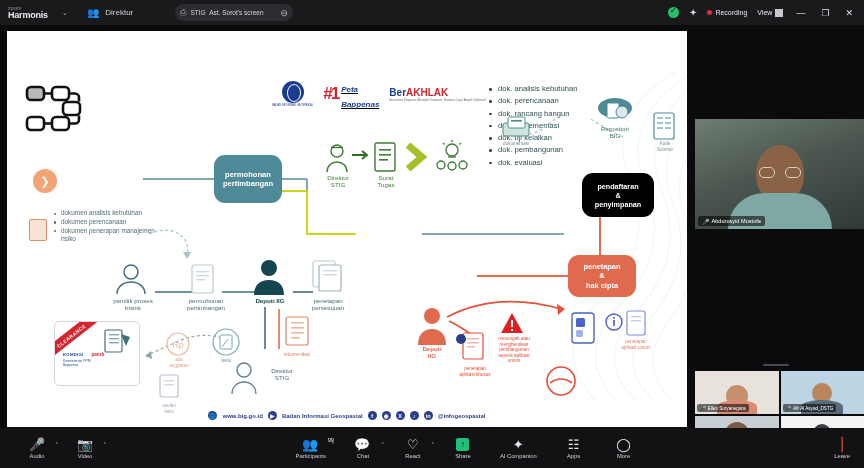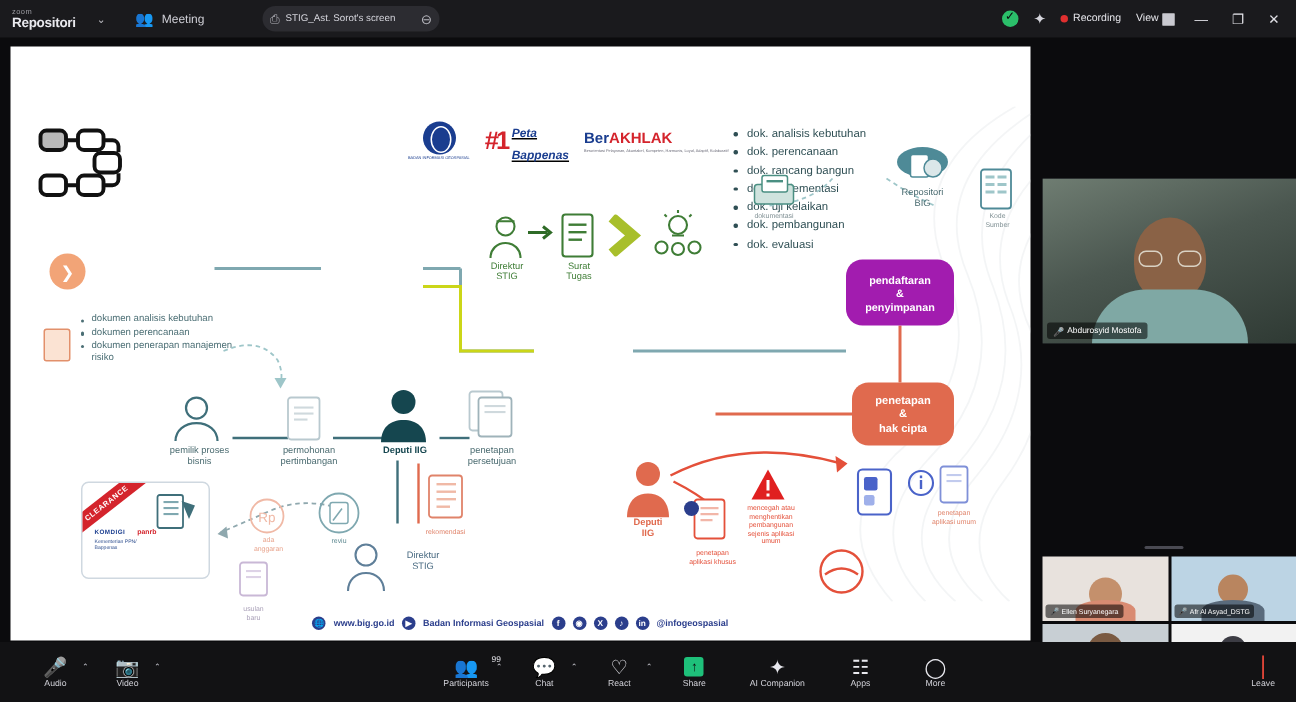--- a/index.html
+++ b/index.html
@@ -73,21 +73,21 @@
   .doclist li::before { content: ""; position: absolute; left: 0; top: 5px; width: 2.6px; height: 2.6px; border-radius: 50%; background: #2f4f54; }
 
   .cap-sm { font-size: 4.6px; color: #7f8f93; text-align: center; line-height: 1.25; }
   .cap-md { font-size: 6.2px; color: #4a6b70; text-align: center; line-height: 1.25; }
 
   .nodebox { position: absolute; border-radius: 11px; display: flex; align-items: center; justify-content: center;
              text-align: center; font-weight: bold; line-height: 1.25; padding: 4px; }
   .n-persiapan { left: 58px; top: 129px; width: 78px; height: 38px; background: #f7c9ad; color: #2f4f54; font-size: 8px; }
   .n-permohonan { left: 207px; top: 124px; width: 68px; height: 48px; background: #4e8a97; color: #fff; font-size: 7.6px; }
   .n-pelaksanaan { left: 349px; top: 188px; width: 66px; height: 30px; background: #cbd618; color: #39410a; font-size: 7.6px; }
-  .n-pendaftaran { left: 557px; top: 142px; width: 72px; height: 44px; background: #a21caf; color: #fff; font-size: 7.2px; }
+  .n-pendaftaran { left: 575px; top: 142px; width: 72px; height: 44px; background: #000000; color: #fff; font-size: 7.2px; }
   .n-penetapan { left: 561px; top: 224px; width: 68px; height: 42px; background: #e06a4e; color: #fff; font-size: 7.4px; }
 
   .arrowcirc { position: absolute; left: 26px; top: 138px; width: 24px; height: 24px; border-radius: 50%; background: #f2a477;
                color: #fff; display: flex; align-items: center; justify-content: center; font-size: 11px; }
 
   .leftdocs { position: absolute; left: 47px; top: 178px; width: 106px; }
   .leftdocs li { list-style: none; font-size: 6.4px; color: #4c6f75; line-height: 1.38; position: relative; padding-left: 7px; }
   .leftdocs li::before { content: ""; position: absolute; left: 0; top: 3.5px; width: 2.2px; height: 2.2px; border-radius: 50%; background: #4c6f75; }
   .docicon { position: absolute; left: 22px; top: 188px; width: 18px; height: 22px; background: #fbe3d3; border-radius: 2px; border: 1px solid #e2906b; }
 
@@ -152,26 +152,26 @@
   .tb-right2 { margin-right: 14px; display: flex; flex-direction: column; align-items: center; gap: 2px; }
   .tb-right2 .gl { color: #e6483a; font-size: 13px; line-height: 13px; }
   .tb-right2 .nm { color: #d2d2d9; font-size: 5.8px; }
 </style>
 </head>
 <body>
 
 <div class="titlebar">
   <div class="zoom-logo">
     <div class="zl1">zoom</div>
-    <div class="zl2">Repositori</div>
+    <div class="zl2">Harmonis</div>
   </div>
   <span class="tb-caret">⌄</span>
   <div class="tb-meeting">
     <span class="glyph">👥</span>
-    <span class="lbl">Meeting</span>
+    <span class="lbl">Direktur</span>
   </div>
   <div class="sharebar">
     <span class="sicon">⎙</span>
     <span class="stxt">STIG_Ast. Sorot's screen</span>
     <span class="smin">⊖</span>
   </div>
   <div class="tb-right">
     <span class="shield"></span>
     <span class="ic">✦</span>
     <span class="rec">
@@ -298,20 +298,22 @@
       <path d="M286 261 H306"></path>
       <path d="M258 276 V318"></path>
     </g>
     <g fill="none" stroke="#e06a4e" stroke-width="1.6">
       <path d="M272 318 V278"></path>
     </g>
   </svg>
 
   <div class="arrowcirc">❯</div>
 
+  <div class="nodebox n-permohonan" style="white-space:pre-line">permohonan
+pertimbangan</div>
   <div class="nodebox n-pendaftaran" style="white-space:pre-line">pendaftaran
 &amp;
 penyimpanan</div>
   <div class="nodebox n-penetapan" style="white-space:pre-line">penetapan
 &amp;
 hak cipta</div>
 
   <svg style="position:absolute;left:318px;top:112px;width:24px;height:30px" viewBox="0 0 24 30">
     <g fill="none" stroke="#3f7d36" stroke-width="1.4">
       <circle cx="12" cy="8" r="6"></circle>

